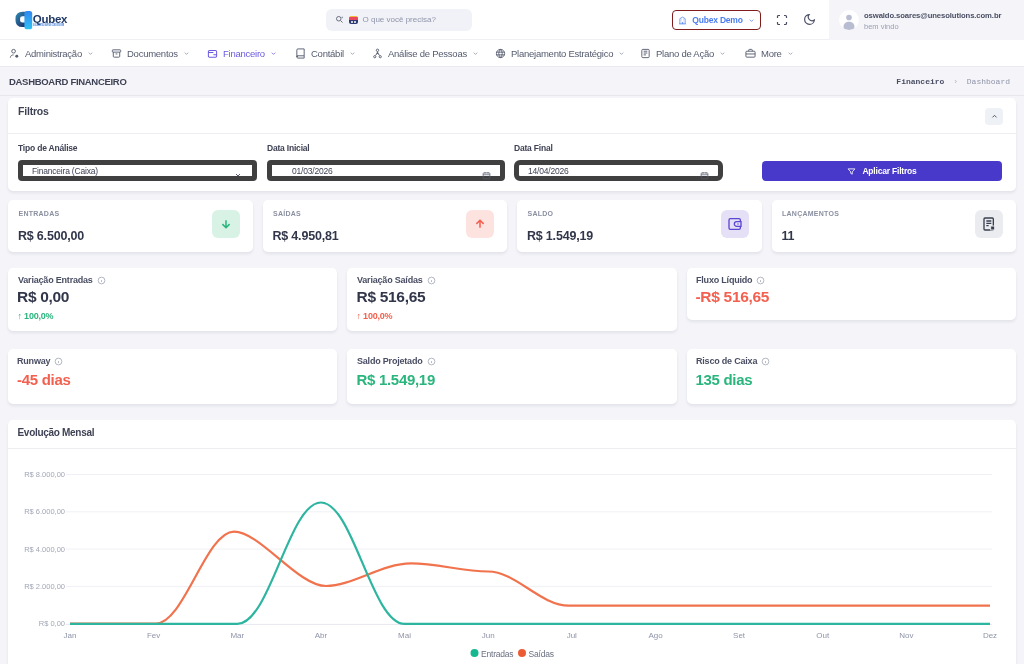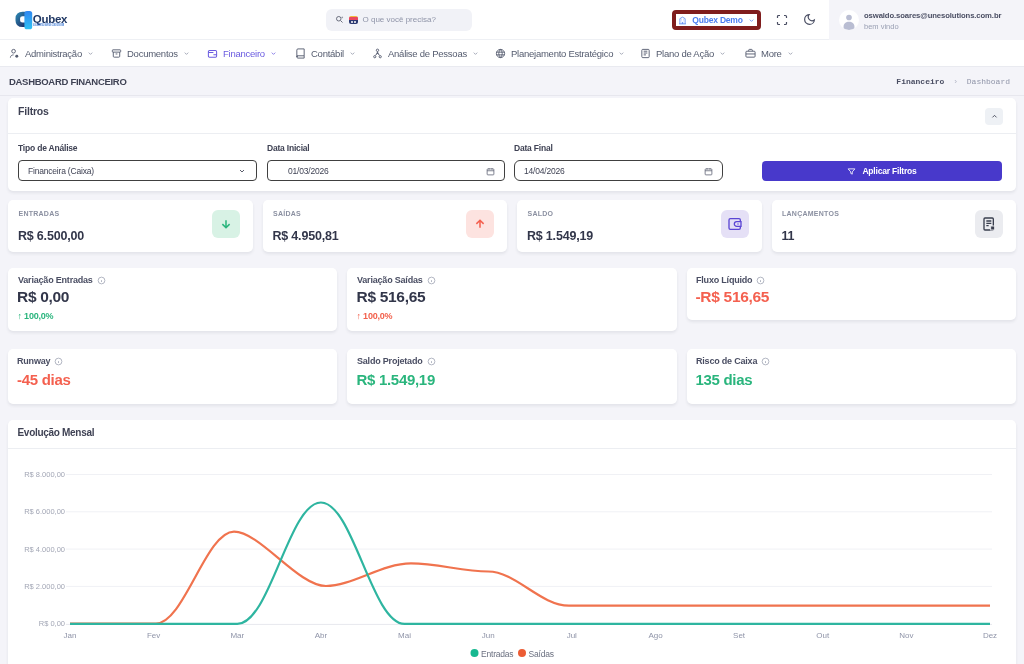--- a/index.html
+++ b/index.html
@@ -13,21 +13,21 @@
 .navitem { position:absolute; top:0; height:27px; display:flex; align-items:center; gap:5px; color:#545b6e; font-size:9.5px; letter-spacing:-0.25px; }
 .navitem svg { flex:0 0 auto; }
 #tbar { left:0; top:67px; width:1024px; height:29px; border-bottom:1px solid #e7e7ee; }
 .statlbl { position:absolute; font-size:7px; font-weight:bold; color:#8b90a1; letter-spacing:.25px; }
 .statval { position:absolute; font-size:12.5px; font-weight:bold; color:#32364a; letter-spacing:-0.2px; }
 .sqico { position:absolute; width:28px; height:28px; border-radius:6px; display:flex; align-items:center; justify-content:center; }
 .mlbl { position:absolute; font-size:9px; font-weight:bold; color:#4a4e63; display:flex; align-items:center; gap:4px; letter-spacing:-0.2px; }
 .mval { position:absolute; font-size:15.5px; font-weight:bold; letter-spacing:-0.3px; }
 .mpct { position:absolute; font-size:9px; font-weight:bold; letter-spacing:-0.2px; }
 .flbl { position:absolute; font-size:8.5px; font-weight:bold; color:#3f4254; letter-spacing:-0.2px; }
-.finput { position:absolute; height:21px; background:#fff; border:1px solid #404040; border-radius:4px; font-size:8.5px; color:#3f4254; letter-spacing:-0.2px; display:flex; align-items:center; padding:0 9px; }
+.finput { position:absolute; height:21px; background:#fff; border:5px solid #404040; border-radius:4px; font-size:8.5px; color:#3f4254; letter-spacing:-0.2px; display:flex; align-items:center; padding:0 9px; }
 </style>
 </head>
 <body>
 <div id="stage">
 
   <div class="abs" id="hdr"></div>
 
   <svg class="abs" style="left:14px;top:9px;" width="130" height="25" viewBox="0 0 130 25">
     <defs>
       <linearGradient id="lg1" x1="0" y1="0" x2="1" y2="1">
@@ -51,21 +51,21 @@
         <path d="M15 15 l5 5"></path>
         <path d="M19 3 l.8 2.2 L22 6 l-2.2.8 L19 9 l-.8-2.2 L16 6 l2.2-.8z" fill="#5b6070" stroke="none"></path>
       </svg>
     <span style="display:inline-block;width:8.5px;height:8px;border-radius:2px;background:linear-gradient(180deg,#f0b93c 12%,#e8475f 12%,#e8475f 55%,#2c3a72 55%);position:relative;overflow:hidden;">
         <i style="position:absolute;left:1.5px;bottom:1px;width:2px;height:2px;border-radius:50%;background:#fff;"></i>
         <i style="position:absolute;right:1.5px;bottom:1px;width:2px;height:2px;border-radius:50%;background:#fff;"></i>
       </span>
     <span style="font-size:8px;color:#8f94a8;">O que você precisa?</span>
   </div>
 
-  <div class="abs" style="left:672px;top:10px;width:89px;height:20px;border:4px solid #7f1d1d;border-radius:4px;display:flex;align-items:center;justify-content:center;gap:5px;color:#4a7df0;">
+  <div class="abs" style="left:672px;top:10px;width:89px;height:20px;border:1px solid #7f1d1d;border-radius:4px;display:flex;align-items:center;justify-content:center;gap:5px;color:#4a7df0;">
     <svg width="9" height="9" viewBox="0 0 24 24" fill="none" stroke="#4a7df0" stroke-width="2">
         <path d="M3 21 h18 M5 21 V7 l7-4 7 4 v14 M9 9h1 M9 13h1 M14 9h1 M14 13h1 M11 21v-4h2v4"></path>
       </svg>
     <span style="font-size:8.5px;font-weight:bold;letter-spacing:-0.2px;">Qubex Demo</span>
     <svg width="7" height="7" viewBox="0 0 24 24" fill="none" stroke="#4a7df0" stroke-width="2.5">
         <path d="M6 9l6 6 6-6"></path>
       </svg>
   </div>
 
   <svg class="abs" style="left:776px;top:14px;" width="12" height="12" viewBox="0 0 24 24" fill="none" stroke="#4a4e63" stroke-width="2.4">

